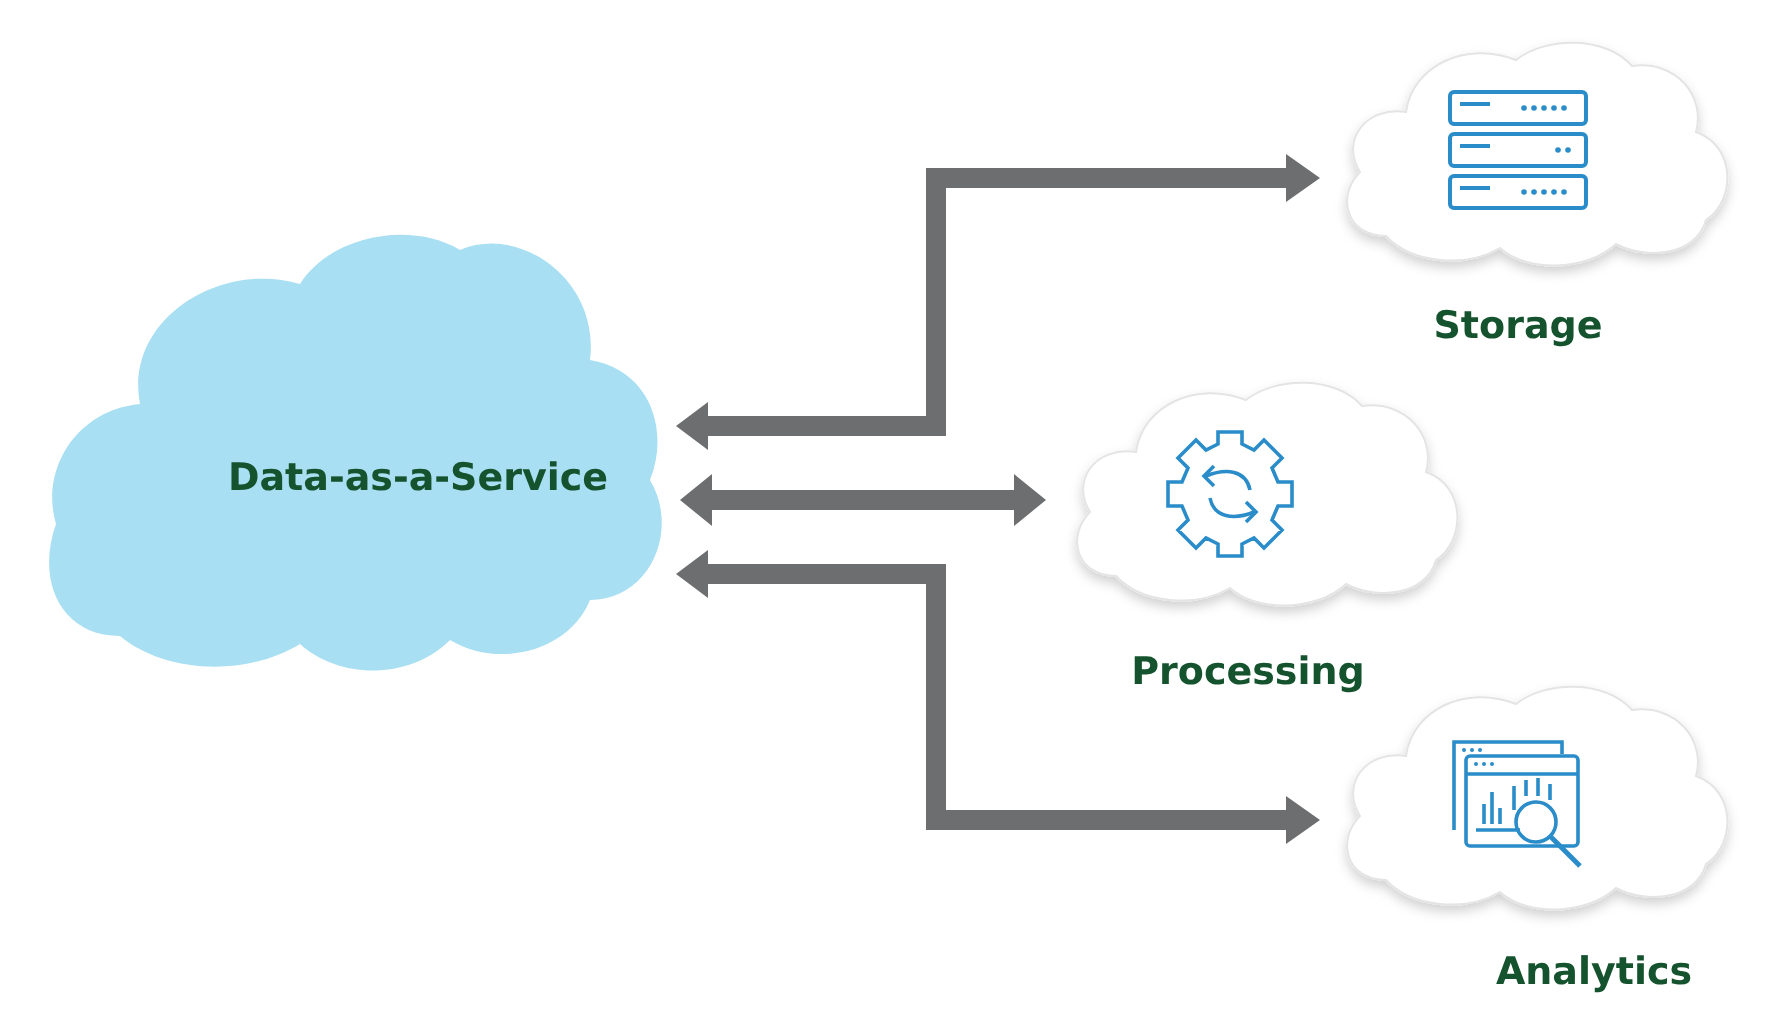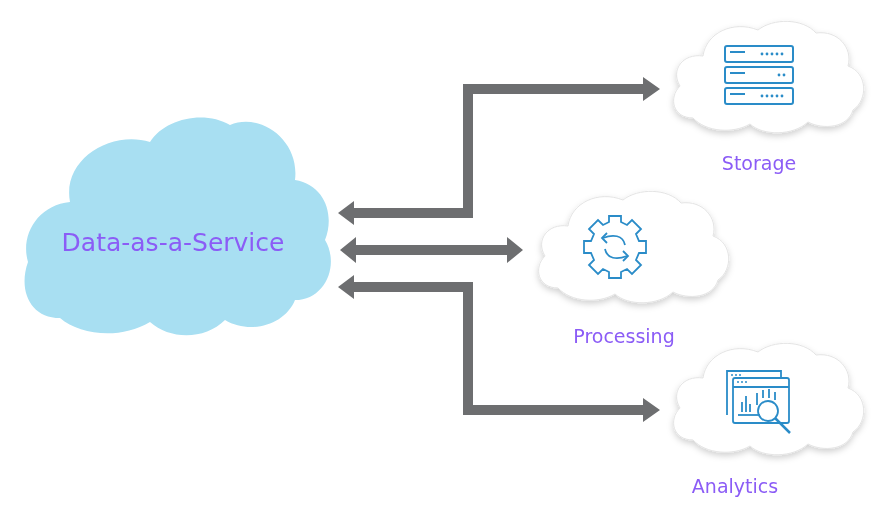--- a/index.html
+++ b/index.html
@@ -1,21 +1,21 @@
 <!DOCTYPE html>
 <html><head>
 <meta charset="utf-8">
 <style>
   html, body { margin: 0; padding: 0; background: #ffffff; }
   body { width: 894px; height: 512px; position: relative; overflow: hidden;
          font-family: "DejaVu Sans", sans-serif; }
   svg.canvas { position: absolute; left: 0; top: 0; }
-  .label { position: absolute; font-weight: normal; color: #8b5cf6; font-size: 19px;
+  .label { position: absolute; font-weight: bold; color: #14532d; font-size: 19px;
            text-align: left; white-space: nowrap; transform: translateX(-50%); }
-  .main-label { font-size: 25px; }
+  .main-label { font-size: 19px; margin-left: 36px; }
 </style>
 </head>
 <body>
 
 <svg class="canvas" width="894" height="512" viewBox="0 0 894 512">
   <defs>
     <filter id="sh" x="-20%" y="-20%" width="140%" height="150%">
       <feDropShadow dx="0" dy="3" stdDeviation="3" flood-color="#000" flood-opacity="0.18"></feDropShadow>
     </filter>
   </defs>
@@ -95,13 +95,13 @@
       <circle cx="738" cy="382" r="1"></circle>
         <circle cx="742" cy="382" r="1"></circle>
         <circle cx="746" cy="382" r="1"></circle>
     </g>
   </g>
 </svg>
 
 <div class="label main-label" style="left:173px; top:228px;">Data-as-a-Service</div>
 <div class="label" style="left:759px; top:152px;">Storage</div>
 <div class="label" style="left:624px; top:325px;">Processing</div>
-<div class="label" style="left:735px; top:475px;">Analytics</div>
+<div class="label" style="left:797px; top:475px;">Analytics</div>
 
 </body></html>

